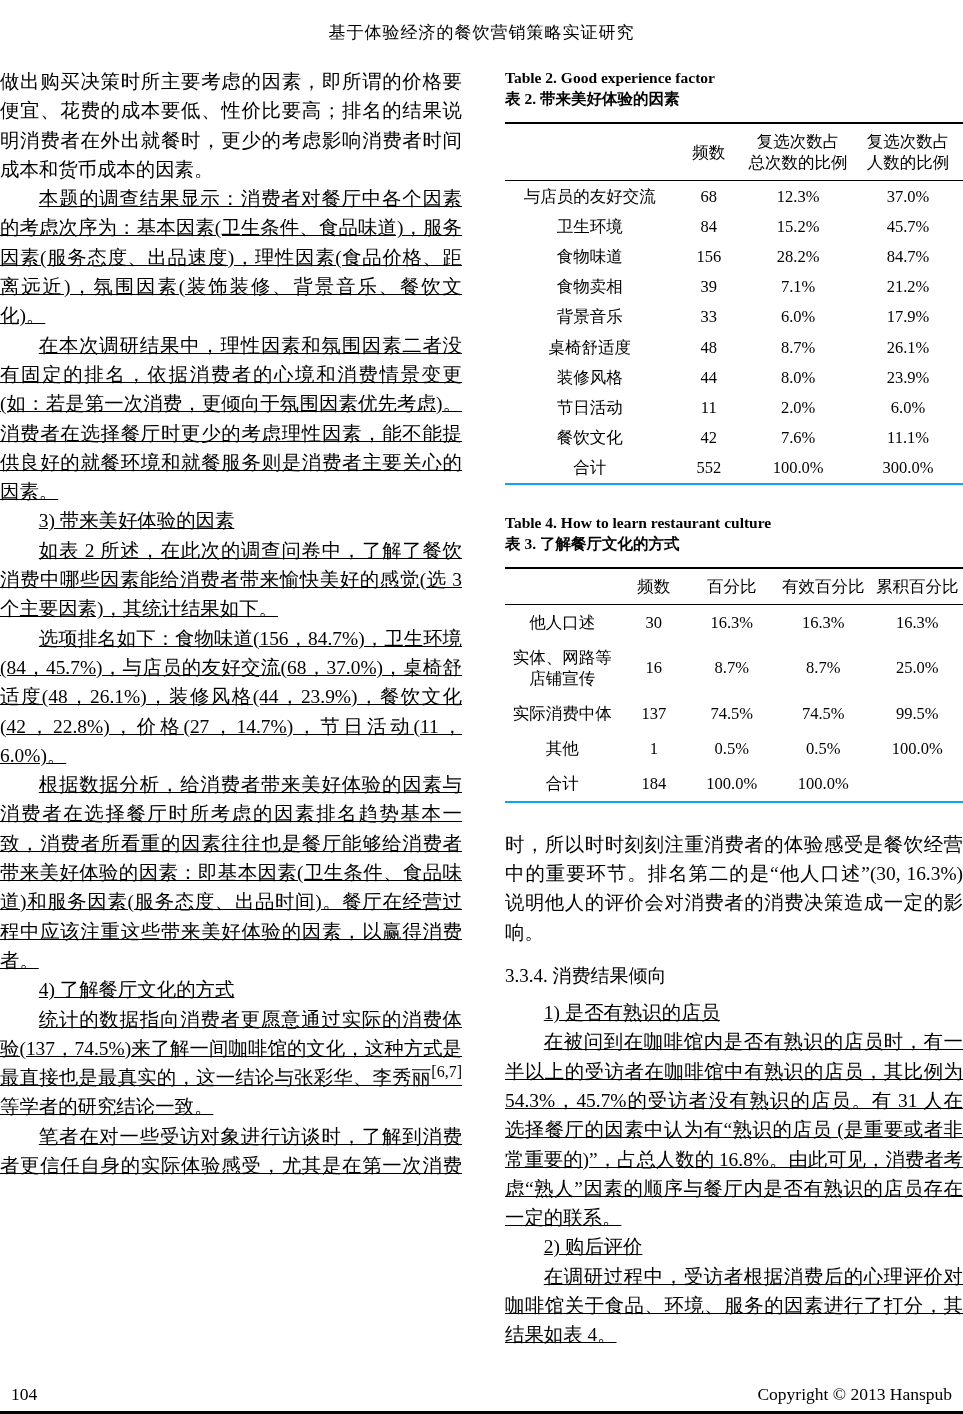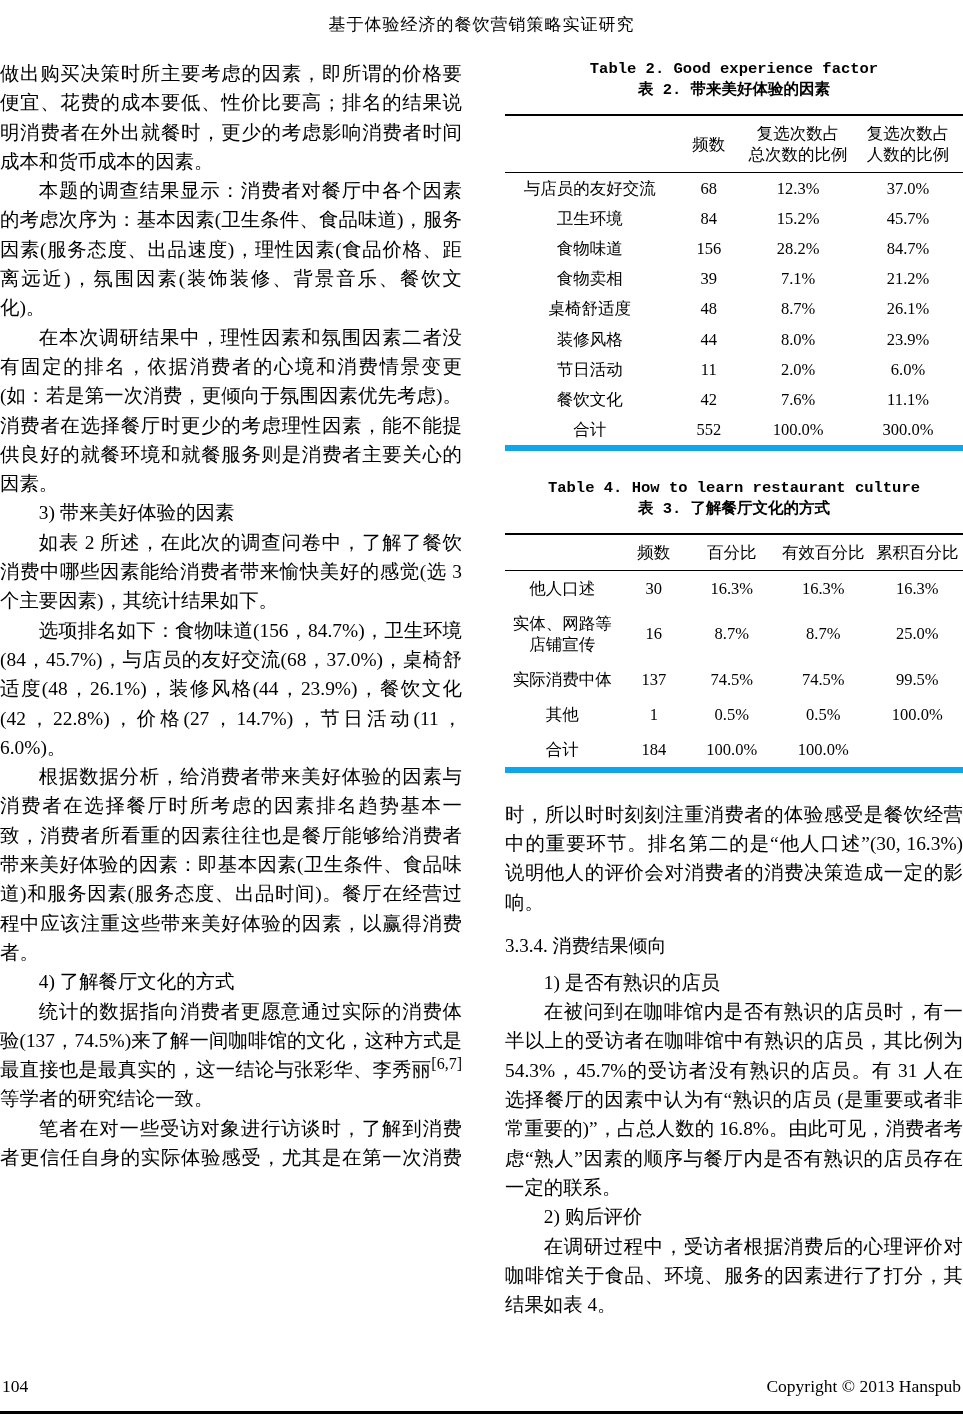--- a/index.html
+++ b/index.html
@@ -1,44 +1,44 @@
 <!DOCTYPE html>
 <html><head>
 <meta charset="utf-8">
 <style>
   * { margin:0; padding:0; box-sizing:border-box; }
   html,body { background:#ffffff; }
   body {
     width:963px; height:1414px; position:relative; overflow:hidden;
     font-family:"Liberation Serif","DejaVu Serif",serif; color:#000;
   }
-  .paper-title { text-align:center; font-size:17px; padding-top:13px; letter-spacing:1px; }
+  .paper-title { text-align:center; font-size:17px; padding-top:13px; letter-spacing:1px;margin-top:8px; }
   .columns { display:flex; margin-top:23px; }
   .col-left  { width:462px; }
   .col-right { width:458px; margin-left:43px; }
   p.body { font-size:19.4px; line-height:29.3px; text-align:justify; text-justify:inter-ideograph; }
-  p.indent { text-indent:2em; }
+  p.indent { text-indent:2em;text-decoration:underline; }
   p.cont-next { text-align-last:justify; }
   sup.ref { font-size:16px; vertical-align:super; line-height:0; }
-  .caption { text-align:center; font-weight:bold; line-height:21px;font-family:Liberation Mono, monospace; }
+  .caption { font-weight:bold; line-height:21px; }
   .caption .en { font-size:15.5px; }
   .caption .zh { font-size:15.5px; }
   .cap2 { margin-bottom:13px; }
   .cap3 { margin-top:27px; margin-bottom:13px; }
-  table { width:100%; border-collapse:collapse; border-top:2px solid #000; border-bottom:6px solid #0ea5e9; }
+  table { width:100%; border-collapse:collapse; border-top:2px solid #000; border-bottom:2px solid #0ea5e9; }
   thead th {
     border-bottom:1.5px solid #000; font-weight:normal; font-size:16.5px;
     text-align:center; padding:7px 2px; white-space:pre-line; line-height:21px;
   }
   tbody td { font-size:16.5px; text-align:center; padding:4.6px 2px; line-height:21px; }
   .t3 tbody td { padding:7px 2px; }
   .after-tables { margin-top:27px; }
   .section-heading { font-size:19px; font-weight:normal; margin:16px 0 9px 0; }
-  .footer { position:absolute; left:0; right:0; bottom:17px; display:flex;
-            justify-content:space-between; font-size:17.5px; padding:0 2px;align-items:flex-end; }
+  .footer { position:absolute; left:0; right:0; bottom:9px; display:flex;
+            justify-content:space-between; font-size:17.5px; padding:0 11px;align-items:flex-end; }
   .footer-rule { position:absolute; left:0; right:0; bottom:0; height:3px; background:#000; }
 </style>
 </head>
 <body>
 
 <div class="paper-title">基于体验经济的餐饮营销策略实证研究</div>
 
 <div class="columns">
 
   <div class="col-left">
@@ -97,20 +97,26 @@
             <td>28.2%</td>
             <td>84.7%</td>
           </tr>
         <tr>
             <td>食物卖相</td>
             <td>39</td>
             <td>7.1%</td>
             <td>21.2%</td>
           </tr>
         <tr>
+            <td>背景音乐</td>
+            <td>33</td>
+            <td>6.0%</td>
+            <td>17.9%</td>
+          </tr>
+        <tr>
             <td>桌椅舒适度</td>
             <td>48</td>
             <td>8.7%</td>
             <td>26.1%</td>
           </tr>
         <tr>
             <td>装修风格</td>
             <td>44</td>
             <td>8.0%</td>
             <td>23.9%</td>

